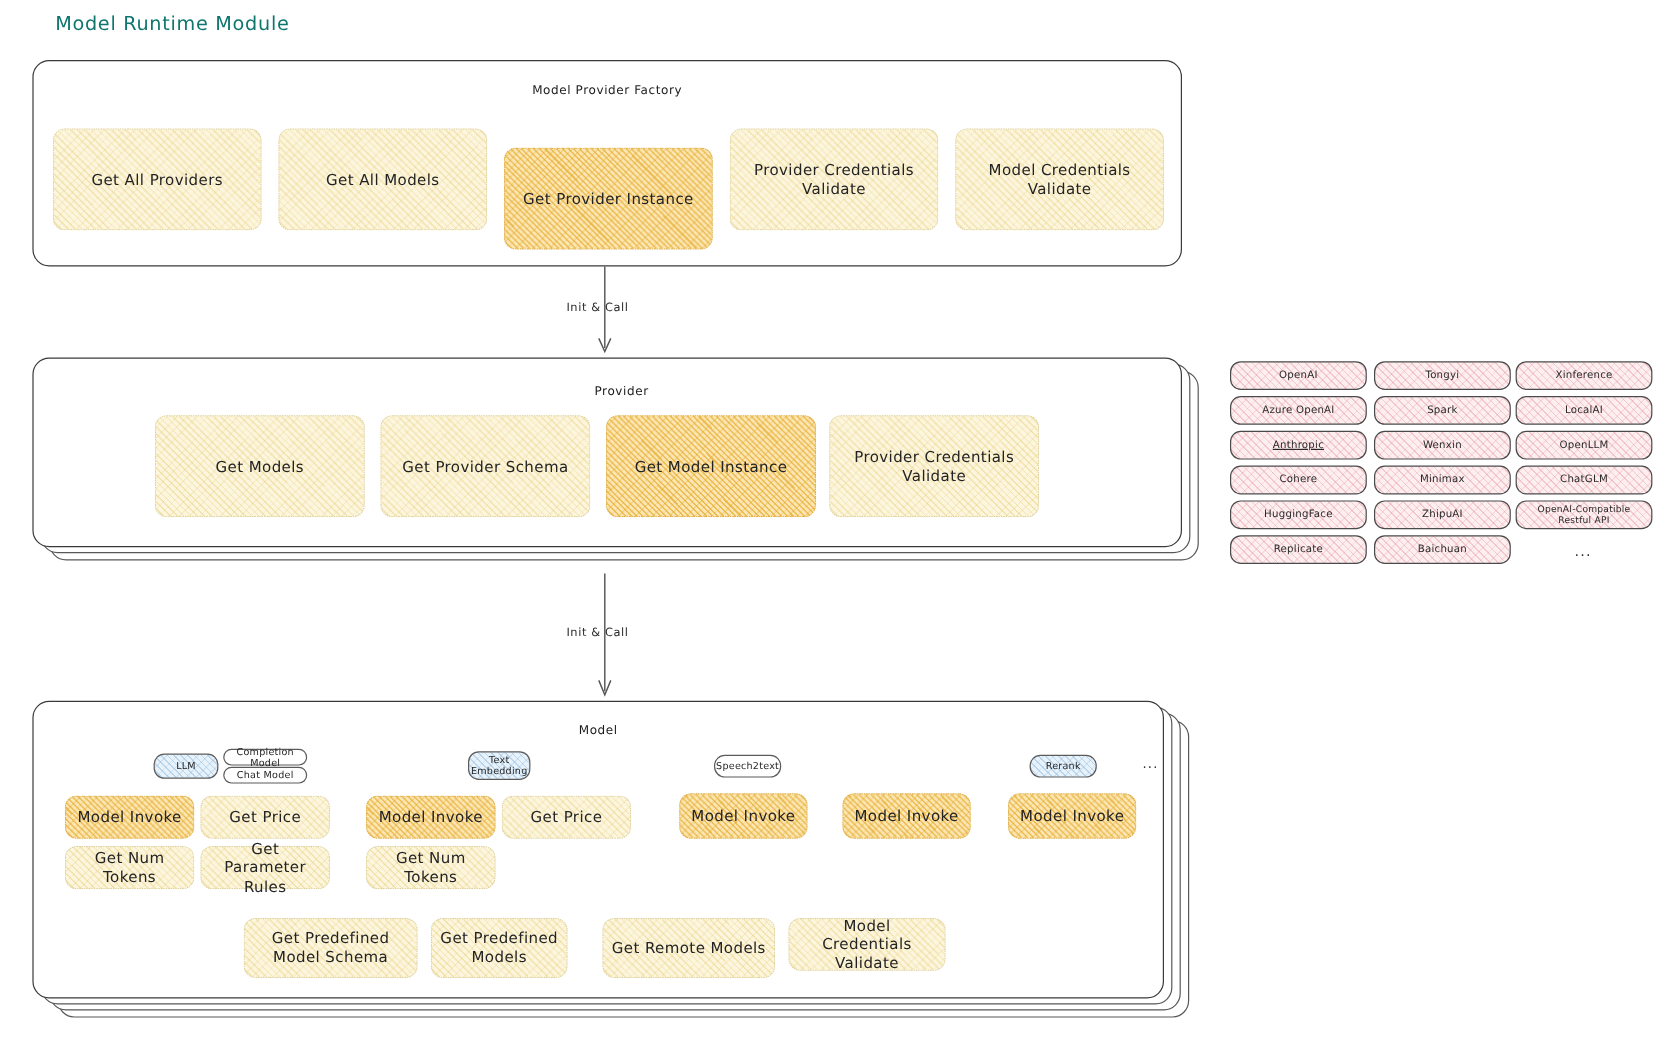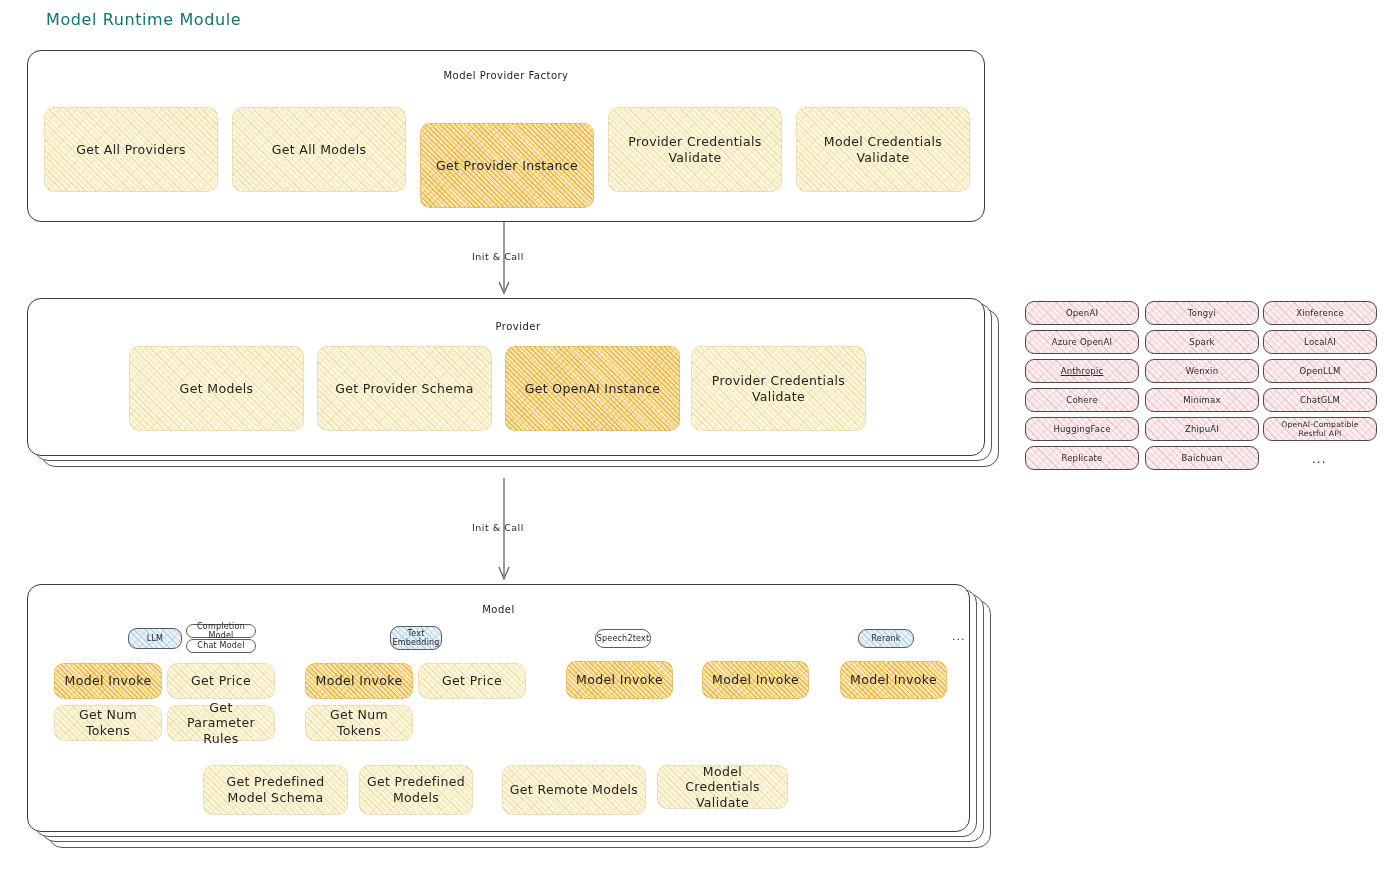--- a/index.html
+++ b/index.html
@@ -116,21 +116,21 @@
   </svg>
   <div class="arrow-label hand" style="left:472px;top:251px;">Init &amp; Call</div>
 
   <div class="stack-layer" style="left:41px;top:309px;width:958px;height:158px;"></div>
   <div class="stack-layer" style="left:34px;top:303px;width:958px;height:158px;"></div>
   <div class="card" style="left:27px;top:298px;width:958px;height:158px;"></div>
   <div class="card-title hand" style="left:25px;top:321px;width:958px;padding-left:14px;">Provider</div>
 
   <div class="hbox y-light hand" style="left:129px;top:346px;width:175px;height:85px;">Get Models</div>
   <div class="hbox y-light hand" style="left:317px;top:346px;width:175px;height:85px;">Get Provider Schema</div>
-  <div class="hbox y-dark hand" style="left:505px;top:346px;width:175px;height:85px;">Get OpenAI Instance</div>
+  <div class="hbox y-dark hand" style="left:505px;top:346px;width:175px;height:85px;">Get Model Instance</div>
   <div class="hbox y-light hand" style="left:691px;top:346px;width:175px;height:85px;">Provider Credentials Validate</div>
 
   <div class="hbox r-light hand" style="left:1025px;top:301px;width:114px;height:24px;">OpenAI</div>
   <div class="hbox r-light hand" style="left:1025px;top:330px;width:114px;height:24px;">Azure OpenAI</div>
   <div class="hbox r-light hand" style="left:1025px;top:359px;width:114px;height:24px;text-decoration:underline;">Anthropic</div>
   <div class="hbox r-light hand" style="left:1025px;top:388px;width:114px;height:24px;">Cohere</div>
   <div class="hbox r-light hand" style="left:1025px;top:417px;width:114px;height:24px;">HuggingFace</div>
   <div class="hbox r-light hand" style="left:1025px;top:446px;width:114px;height:24px;">Replicate</div>
 
   <div class="hbox r-light hand" style="left:1145px;top:301px;width:114px;height:24px;">Tongyi</div>

